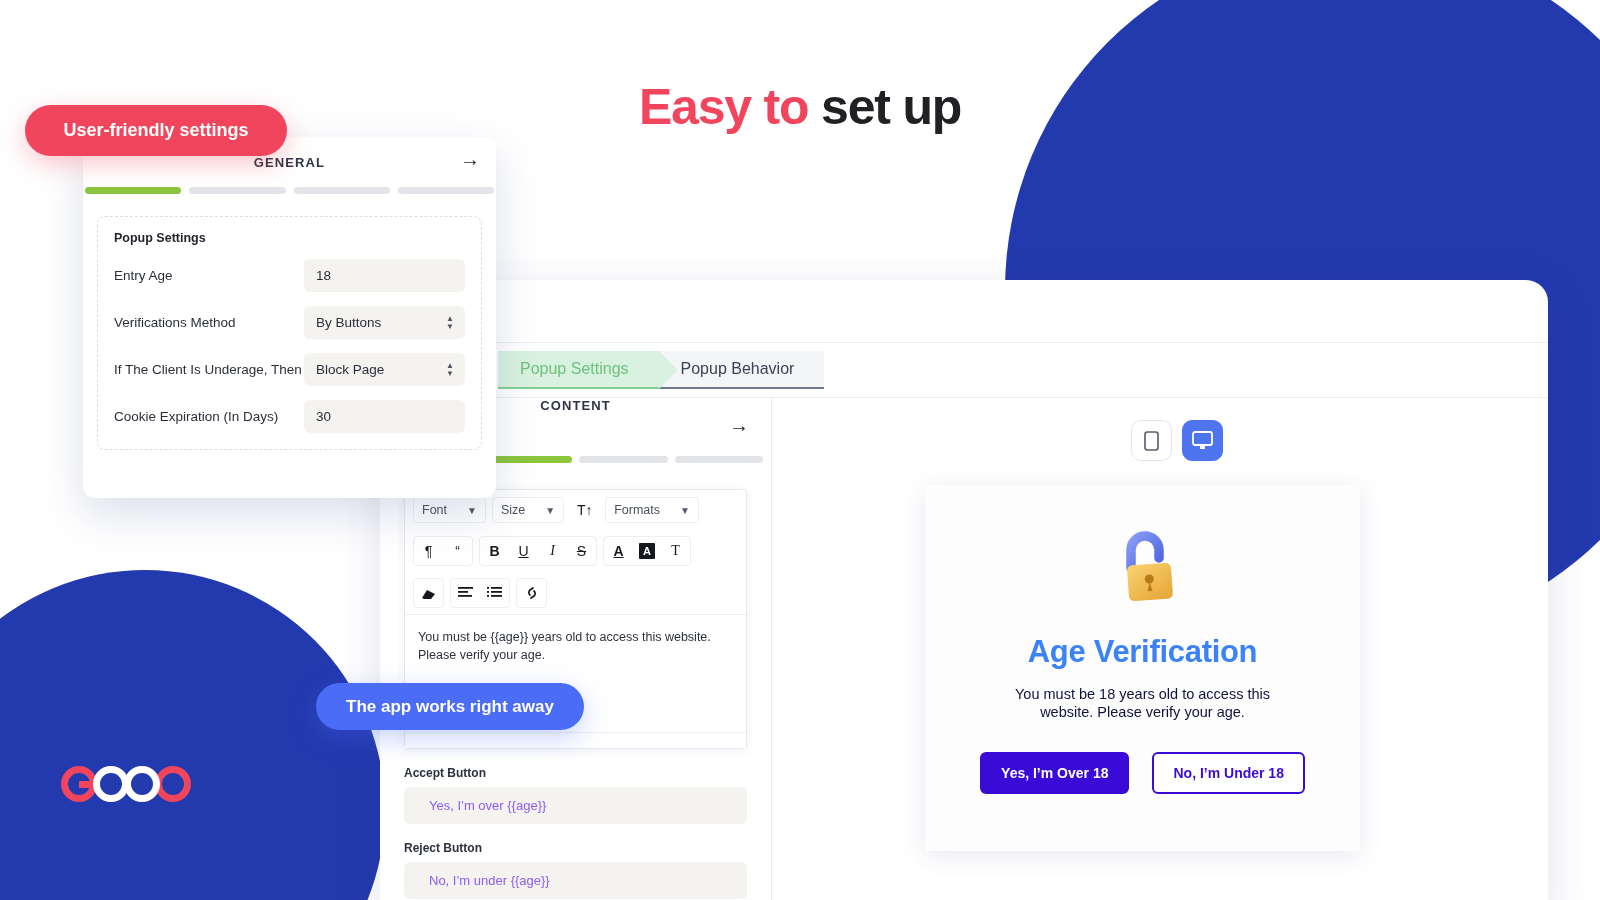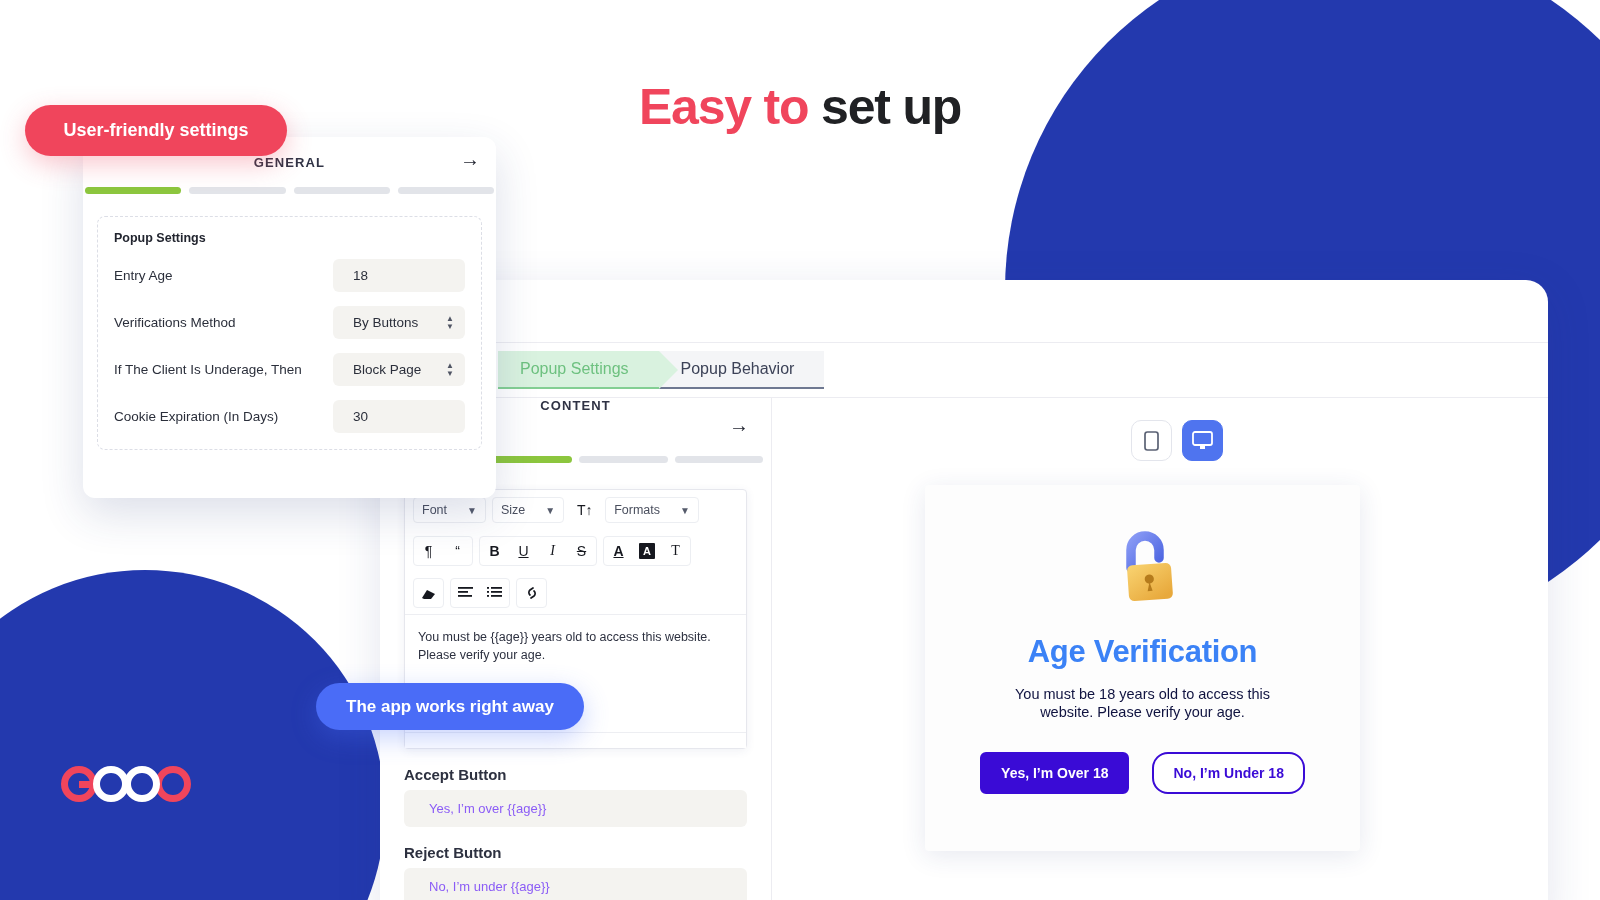--- a/index.html
+++ b/index.html
@@ -110,21 +110,21 @@
   }
   .popup-btns { margin-top: 30px; display: flex; justify-content: center; gap: 23px; }
   .btn-accept {
     background: #3A0BD6; color: #fff;
     font-size: 14px; font-weight: 700;
     padding: 11px 19px; border-radius: 6px; border: 2px solid #3A0BD6;
   }
   .btn-reject {
     background: #fff; color: #3A0BD6;
     font-size: 14px; font-weight: 700;
-    padding: 11px 19px; border-radius: 16px; border: 2px solid #3A0BD6;
+    padding: 11px 19px; border-radius: 6px; border: 2px solid #3A0BD6;
   }
 
   
   .content-panel {
     position: absolute; left: 0px; top: 118px;
     width: 392px; height: 522px;
     background: #ffffff;
     border-right: 1px solid #ececf1;
   }
   .panel-head {
@@ -169,21 +169,21 @@
   .ed-body {
     border-top: 1px solid #edeef2;
     padding: 13px 13px 0;
     font-size: 12.5px; line-height: 1.45; color: #2d3140;
     height: 118px;
   }
   .ed-foot { border-top: 1px solid #edeef2; height: 16px; background:#fff; }
 
   .fieldlabel {
     margin: 17px 24px 7px;
-    font-size: 15px; font-weight: 700; color: #2d3140;
+    font-size: 12px; font-weight: 700; color: #2d3140;
   }
   .fieldbox {
     margin: 7px 24px;
     background: #f4f3f0; border-radius: 6px;
     padding: 11px 25px;
     font-size: 13px; color: #8b5cf6;
   }
 
   
   .gen-card {
@@ -216,21 +216,21 @@
   }
   .gen-sec {
     font-size: 12.5px; font-weight: 700; color: #22252f; margin-bottom: 14px;
   }
   .gen-row { display: flex; align-items: center; margin-bottom: 14px; }
   .gen-row:last-child { margin-bottom: 0; }
   .gen-label { width: 190px; font-size: 13.5px; color: #2b2f3b; line-height: 1.3; }
   .gen-ctrl {
     position: relative; flex: 1;
     background: #f4f3f0; border-radius: 6px;
-    padding: 9px 20px; font-size: 13.5px; color: #2b2f3b; margin-left: 29px;
+    padding: 9px 12px; font-size: 13.5px; color: #2b2f3b;
   }
   .gen-ctrl .spin {
     position: absolute; right: 11px; top: 50%; transform: translateY(-50%);
     font-size: 8px; line-height: 1.05; color: #4f5463; text-align: center;
   }
 
   
   .pill {
     position: absolute;
     border-radius: 26px;

